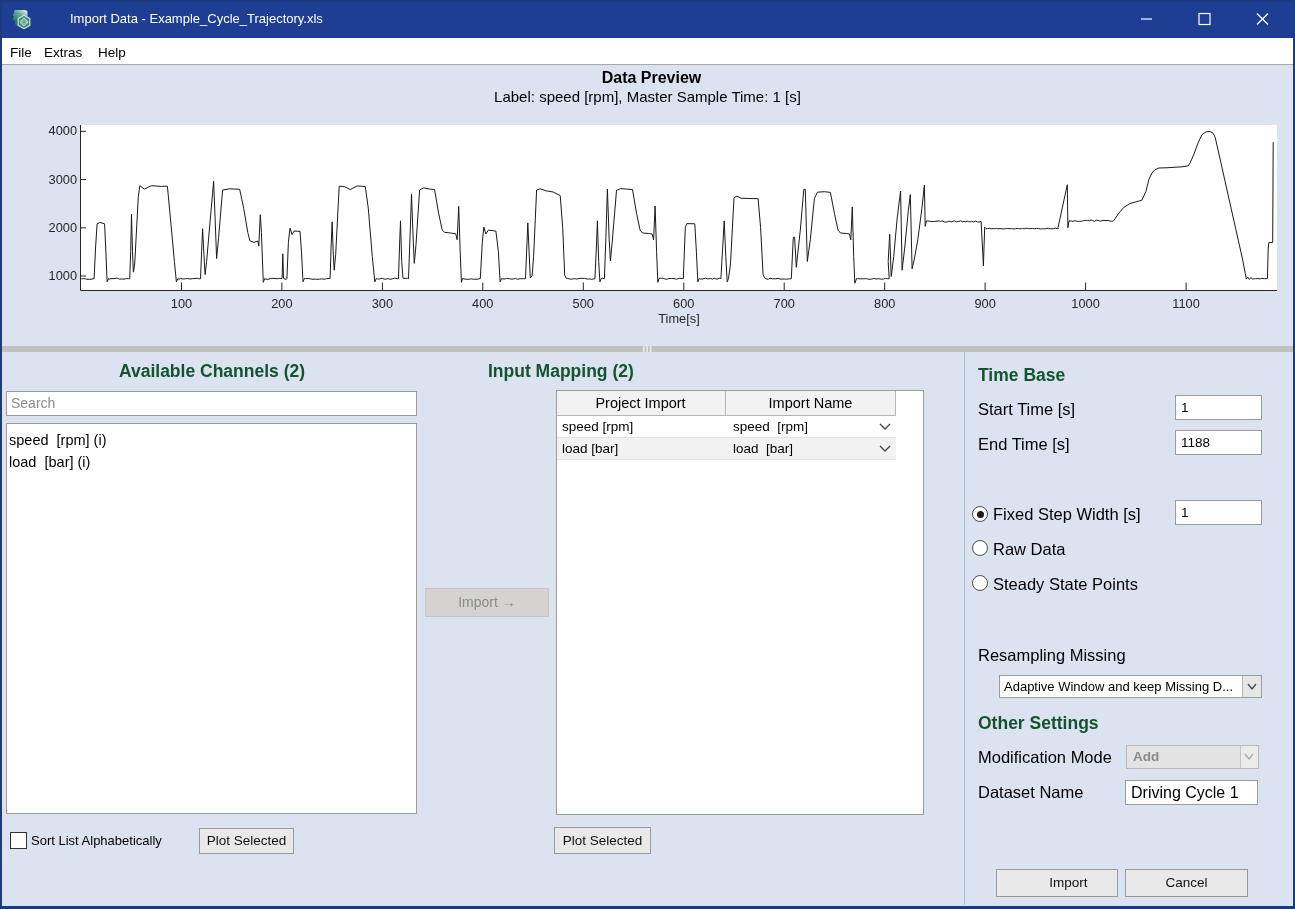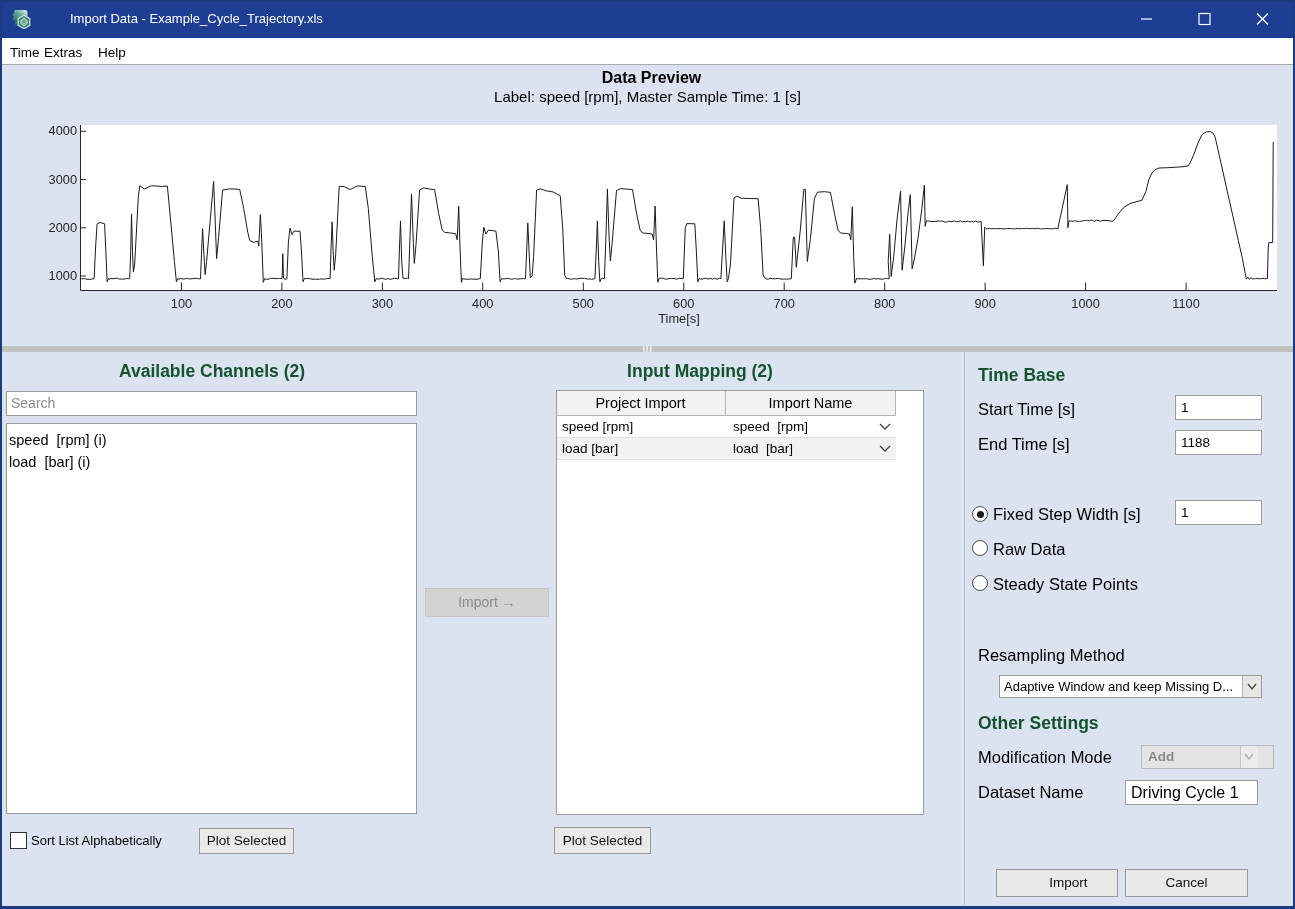--- a/index.html
+++ b/index.html
@@ -45,21 +45,21 @@
 
 <svg class="abs" style="left:1136px;top:0" width="159" height="38" viewBox="0 0 159 38">
  <g stroke="#ffffff" stroke-width="1.2" fill="none">
   <line x1="5" y1="19" x2="16" y2="19"></line>
   <rect x="63" y="13.5" width="11" height="11"></rect>
   <line x1="121" y1="13.5" x2="132" y2="24.5"></line>
       <line x1="132" y1="13.5" x2="121" y2="24.5"></line>
  </g>
 </svg>
 <div class="abs" id="menubar"></div>
-<div class="abs menuitem" style="left:10px; top:45px;">Time</div>
+<div class="abs menuitem" style="left:10px; top:45px;">File</div>
 <div class="abs menuitem" style="left:44px; top:45px;">Extras</div>
 <div class="abs menuitem" style="left:98px; top:45px;">Help</div>
 
 <div class="abs" id="chartsec"></div>
 <div class="abs" style="left:4px;top:69px;width:1295px;text-align:center;font-size:16px;font-weight:bold;">Data Preview</div>
 <div class="abs" style="left:0;top:88px;width:1295px;text-align:center;font-size:15px;">Label: speed [rpm], Master Sample Time: 1 [s]</div>
 <svg class="abs" style="left:0;top:0" width="1295" height="347" viewBox="0 0 1295 347">
   <rect x="81" y="125" width="1196" height="165" fill="#ffffff"></rect>
   <g stroke="#262626" stroke-width="1" fill="none">
     <line x1="80.5" y1="125" x2="80.5" y2="290.5"></line>
@@ -113,21 +113,21 @@
 
 <h2 class="abs" style="left:0px;top:361px;width:424px;text-align:center;">Available Channels (2)</h2>
 <div class="abs ctl" style="left:6px;top:391px;width:411px;height:25px;font-size:14px;color:#8d8d8d;line-height:23px;padding-left:4px;">Search</div>
 <div class="abs ctl" style="left:6px;top:423px;width:411px;height:391px;font-size:14.5px;color:#000;padding:6px 0 0 2px;line-height:21.6px;">speed&nbsp; [rpm] (i)<br>load&nbsp; [bar] (i)</div>
 <div class="abs" style="left:10px;top:832px;width:17px;height:17px;background:#fff;border:1px solid #333;"></div>
 <div class="abs" style="left:31px;top:833px;font-size:13px;">Sort List Alphabetically</div>
 <div class="abs btn" style="left:199px;top:828px;width:95px;height:26px;line-height:24px;">Plot Selected</div>
 
 <div class="abs" style="left:425px;top:588px;width:124px;height:29px;background:#d4d3d1;border:1px solid #c6c5c3;color:#8a8a8a;font-size:14px;text-align:center;line-height:27px;">Import →</div>
 
-<h2 class="abs" style="left:488px;top:361px;width:424px;text-align:center;">Input Mapping (2)</h2>
+<h2 class="abs" style="left:488px;top:361px;width:424px;">Input Mapping (2)</h2>
 <div class="abs ctl" style="left:556px;top:390px;width:368px;height:425px;"></div>
 <div class="abs" style="left:557px;top:391px;width:339px;height:25px;background:#f2f2f2;border-bottom:1px solid #b5b5b5;"></div>
 <div class="abs" style="left:556px;top:391px;width:170px;height:25px;border-right:1px solid #b5b5b5;font-size:14.5px;text-align:center;line-height:25px;">Project Import</div>
 <div class="abs" style="left:726px;top:391px;width:170px;height:25px;border-right:1px solid #b5b5b5;font-size:14.5px;text-align:center;line-height:25px;">Import Name</div>
 <div class="abs" style="left:557px;top:416px;width:339px;height:22px;background:#fff;border-bottom:1px solid #e0e0e0;"></div>
 <div class="abs" style="left:557px;top:438px;width:339px;height:22px;background:#f2f2f2;border-bottom:1px solid #e0e0e0;"></div>
 <div class="abs" style="left:562px;top:419px;font-size:13.5px;">speed [rpm]</div>
 <div class="abs" style="left:733px;top:419px;font-size:13.5px;">speed&nbsp; [rpm]</div>
 <div class="abs" style="left:562px;top:441px;font-size:13.5px;">load [bar]</div>
 <div class="abs" style="left:733px;top:441px;font-size:13.5px;">load&nbsp; [bar]</div>
@@ -147,29 +147,29 @@
 <div class="abs ctl" style="left:1175px;top:430px;width:87px;height:25px;font-size:13.5px;line-height:23px;padding-left:5px;">1188</div>
 <div class="abs" style="left:972px;top:506px;width:16px;height:16px;border:1.5px solid #4d4d4d;border-radius:50%;background:#fff;"></div>
 <div class="abs" style="left:976.5px;top:510.5px;width:7px;height:7px;border-radius:50%;background:#1c1c1c;"></div>
 <div class="abs lbl" style="left:993px;top:505px;">Fixed Step Width [s]</div>
 <div class="abs ctl" style="left:1175px;top:500px;width:87px;height:25px;font-size:13.5px;line-height:23px;padding-left:5px;">1</div>
 <div class="abs" style="left:972px;top:540px;width:16px;height:16px;border:1.5px solid #4d4d4d;border-radius:50%;background:#fff;"></div>
 <div class="abs lbl" style="left:993px;top:540px;">Raw Data</div>
 <div class="abs" style="left:972px;top:575px;width:16px;height:16px;border:1.5px solid #4d4d4d;border-radius:50%;background:#fff;"></div>
 <div class="abs lbl" style="left:993px;top:575px;">Steady State Points</div>
 
-<div class="abs lbl" style="left:978px;top:646px;">Resampling Method</div>
+<div class="abs lbl" style="left:978px;top:646px;">Resampling Missing</div>
 <div class="abs ctl" style="left:999px;top:675px;width:263px;height:23px;font-size:13px;line-height:21px;padding-left:4px;">Adaptive Window and keep Missing D...</div>
 <div class="abs" style="left:1242px;top:676px;width:19px;height:21px;background:#e6e6e6;border-left:1px solid #b5b5b5;"></div>
 <svg class="abs" style="left:1245px;top:682px" width="14" height="10" viewBox="0 0 14 10">
     <path d="M3 2 L7 7 L11 2" stroke="#444" stroke-width="1.3" fill="none"></path>
   </svg>
 <h2 class="abs" style="left:978px;top:713px;">Other Settings</h2>
 <div class="abs lbl" style="left:978px;top:748px;">Modification Mode</div>
-<div class="abs" style="left:1126px;top:745px;width:133px;height:24px;background:#e3e3e3;border:1px solid #b9b9b9;font-size:13.5px;color:#8a8a8a;line-height:22px;padding-left:6px;font-weight:bold;margin-left:15px;">Add</div>
+<div class="abs" style="left:1126px;top:745px;width:133px;height:24px;background:#e3e3e3;border:1px solid #b9b9b9;font-size:13.5px;color:#8a8a8a;line-height:22px;padding-left:6px;font-weight:bold;">Add</div>
 <div class="abs" style="left:1240px;top:746px;width:18px;height:22px;background:#ebebeb;border-left:1px solid #c5c5c5;"></div>
 <svg class="abs" style="left:1242px;top:752px" width="14" height="10" viewBox="0 0 14 10">
     <path d="M3 2 L7 7 L11 2" stroke="#aaa" stroke-width="1.3" fill="none"></path>
   </svg>
 <div class="abs lbl" style="left:978px;top:783px;">Dataset Name</div>
 <div class="abs ctl" style="left:1125px;top:780px;width:133px;height:25px;font-size:16px;line-height:23px;padding-left:5px;">Driving Cycle 1</div>
 
 <div class="abs btn" style="left:996px;top:869px;width:122px;height:28px;line-height:26px;padding-left:23px;">Import</div>
 <div class="abs btn" style="left:1125px;top:869px;width:123px;height:28px;line-height:26px;">Cancel</div>
 <div class="abs" id="winborder"></div>

